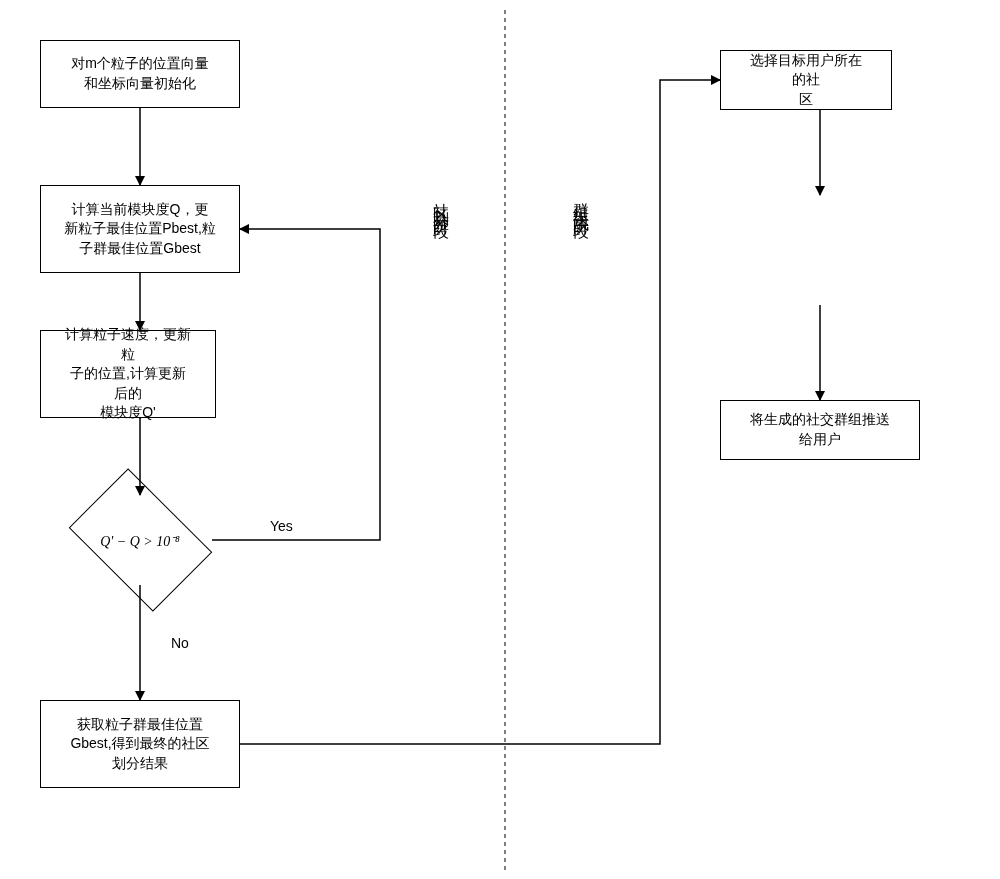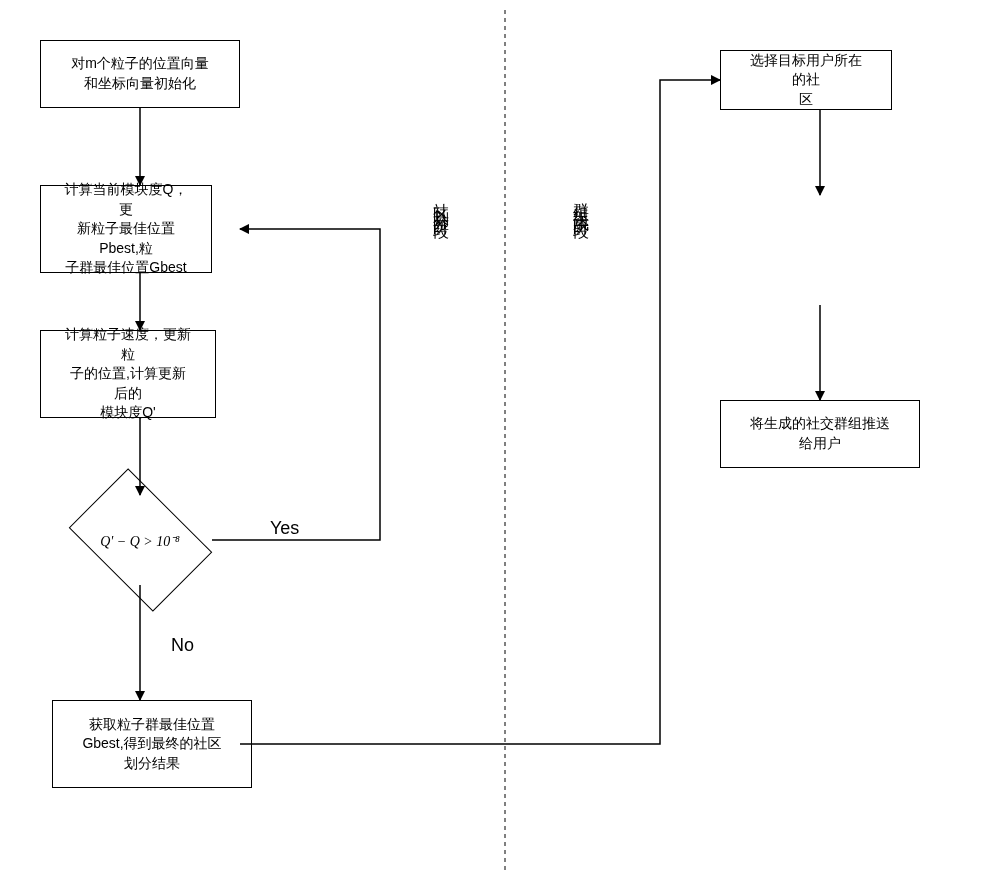--- a/index.html
+++ b/index.html
@@ -59,57 +59,57 @@
   }
   svg.lines {
     position: absolute;
     left: 0; top: 0;
     width: 1000px;
     height: 879px;
     pointer-events: none;
   }
   .edge-label {
     position: absolute;
-    font-size: 18px;
+    font-size: 14px;
     font-family: sans-serif;
     background: transparent;
   }
 </style>
 </head>
 <body>
 
 <div class="canvas">
 
   <div class="box" style="left:40px; top:40px; width:200px; height:68px;">
     <span>对m个粒子的位置向量<br>和坐标向量初始化</span>
   </div>
 
-  <div class="box" style="left:40px; top:185px; width:172px; height:88px;">
+  <div class="box" style="left:40px; top:185px; width:200px; height:88px;">
     <span>计算当前模块度Q，更<br>新粒子最佳位置Pbest,粒<br>子群最佳位置Gbest</span>
   </div>
 
   <div class="box" style="left:40px; top:330px; width:176px; height:88px;">
     <span>计算粒子速度，更新粒<br>子的位置,计算更新后的<br>模块度Q'</span>
   </div>
 
   <div class="diamond" style="left:55px; top:480px; width:170px; height:120px;">
     <div class="diamond-shape"></div>
     <span class="diamond-label">Q' − Q &gt; 10⁻⁸</span>
   </div>
 
-  <div class="box" style="left:40px; top:700px; width:200px; height:88px;margin-left:12px;">
+  <div class="box" style="left:40px; top:700px; width:200px; height:88px;">
     <span>获取粒子群最佳位置<br>Gbest,得到最终的社区<br>划分结果</span>
   </div>
 
   <div class="box" style="left:720px; top:50px; width:172px; height:60px;">
     <span>选择目标用户所在的社<br>区</span>
   </div>
 
 
-  <div class="box" style="left:720px; top:400px; width:200px; height:68px;">
+  <div class="box" style="left:720px; top:400px; width:200px; height:60px;">
     <span>将生成的社交群组推送<br>给用户</span>
   </div>
 
   <div class="vlabel" style="left:430px; top:190px;">社区划分阶段</div>
   <div class="vlabel" style="left:570px; top:190px;">群组生成阶段</div>
 
   <div class="edge-label" style="left:270px; top:518px;">Yes</div>
   <div class="edge-label" style="left:155px; top:635px;margin-left:16px;">No</div>
 
   <svg class="lines">

